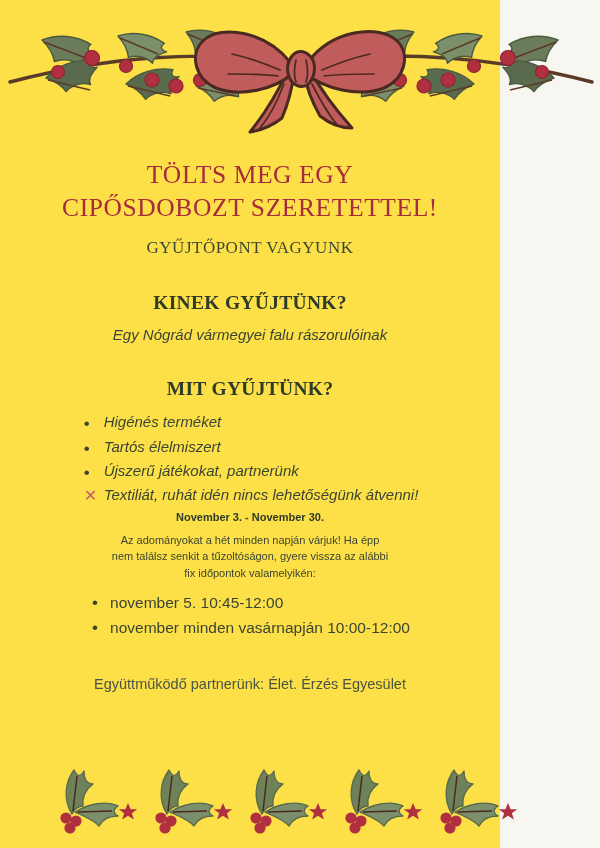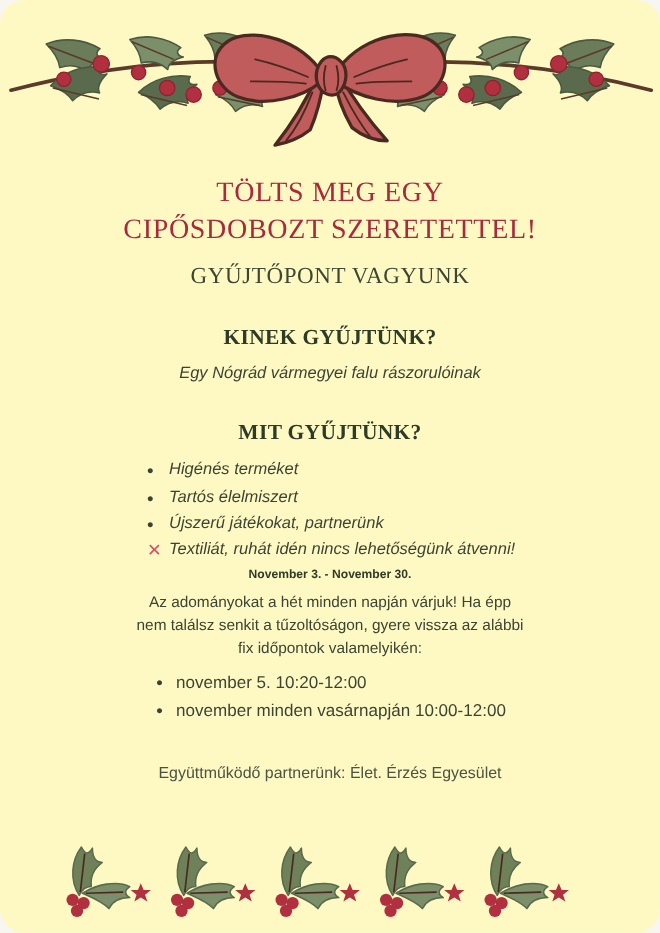--- a/index.html
+++ b/index.html
@@ -9,27 +9,26 @@
   body {
     width: 600px;
     height: 848px;
     background: #F7F6F0;
     font-family: "Liberation Sans", sans-serif;
     overflow: hidden;
     position: relative;
   }
 
   .poster {
-    width: 600px;
+    width: 500px;
     height: 848px;
     position: relative;
-    background: #fef9c3;
+    background: #fde047;
     display: flex;
     flex-direction: column;
-    border-radius: 22px;
   }
 
   
   .garland-top {
     width: 600px;
     height: 140px;
     flex: 0 0 140px;
     display: block;
   }
 
@@ -49,21 +48,21 @@
     font-family: "Liberation Serif", serif;
     font-size: 25.5px;
     letter-spacing: 0.6px;
     line-height: 1.30;
     font-weight: 400;
   }
 
   .subtitle {
     color: #3C4733;
     font-family: "Liberation Serif", serif;
-    font-size: 21px;
+    font-size: 17px;
     letter-spacing: 0.5px;
     margin-top: 14px;
   }
 
   .section-heading {
     color: #2E3B27;
     font-family: "Liberation Serif", serif;
     font-weight: bold;
     font-size: 19.5px;
     letter-spacing: 0.3px;
@@ -122,21 +121,21 @@
     color: #2E3B27;
     font-family: "Liberation Sans", sans-serif;
     font-weight: bold;
     font-size: 11px;
     margin-top: 3px;
   }
 
   .paragraph {
     color: #3A4434;
     font-family: "Liberation Sans", sans-serif;
-    font-size: 14px;
+    font-size: 11px;
     line-height: 1.52;
     margin-top: 9px;
   }
 
   .time-list {
     list-style: none;
     margin: 8px 0 0 0;
     padding: 0;
     text-align: left;
     display: inline-block;
@@ -300,21 +299,21 @@
 
     <div class="date-bold">November 3. - November 30.</div>
 
     <div class="paragraph">
       <div>Az adományokat a hét minden napján várjuk! Ha épp</div>
       <div>nem találsz senkit a tűzoltóságon, gyere vissza az alábbi</div>
       <div>fix időpontok valamelyikén:</div>
     </div>
 
     <ul class="time-list">
-      <li>november 5. 10:20-12:00</li>
+      <li>november 5. 10:45-12:00</li>
       <li> november minden vasárnapján 10:00-12:00</li>
     </ul>
 
     <div class="footer-note">Együttműködő partnerünk: Élet. Érzés Egyesület</div>
   </div>
 
   <svg class="garland-bottom" viewBox="0 0 600 86" xmlns="http://www.w3.org/2000/svg">
     <defs>
       <g id="sprig">
 

